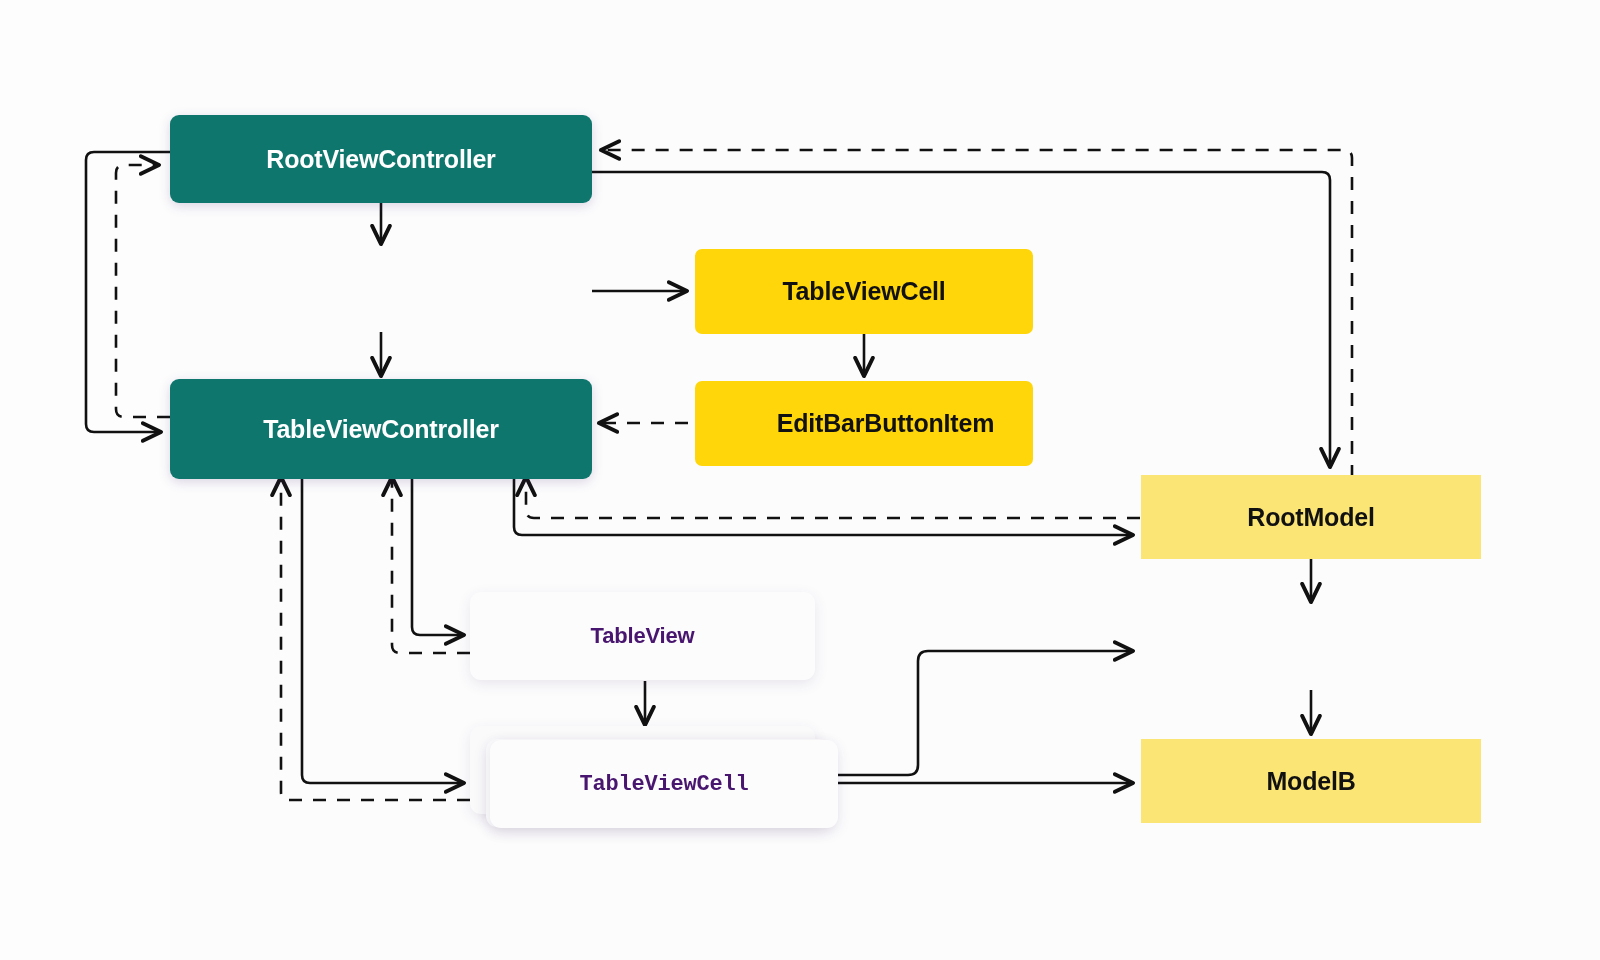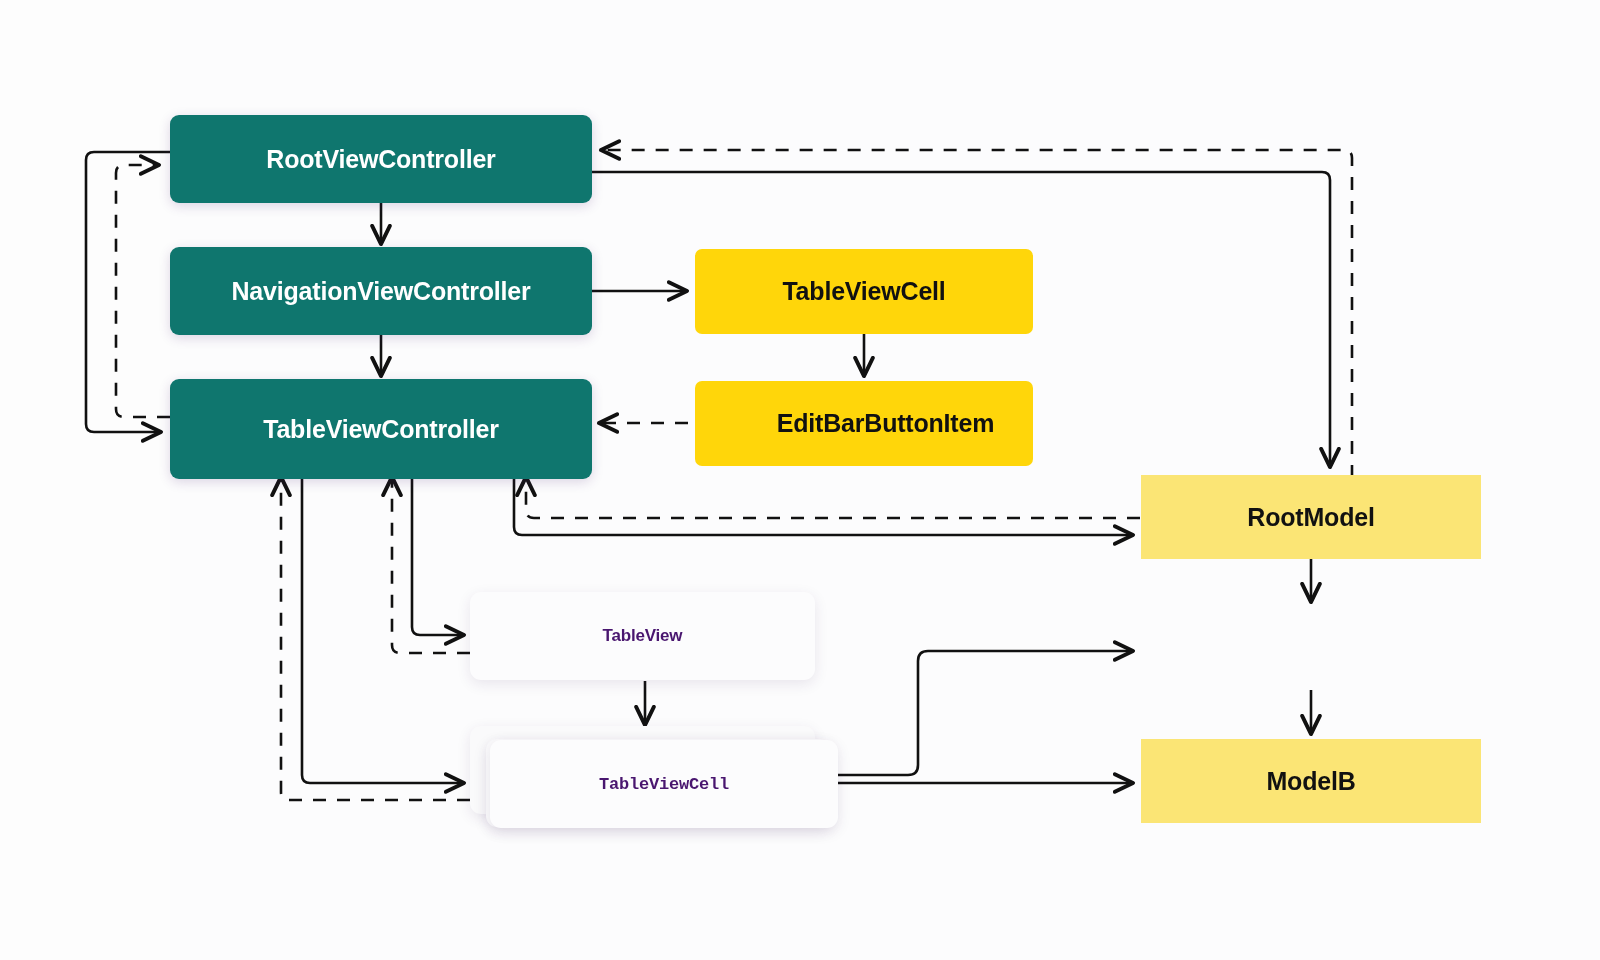--- a/index.html
+++ b/index.html
@@ -61,21 +61,21 @@
     font-weight: bold;
     font-size: 25px;
     border-radius: 0;
   }
 
   
   .node.card {
     background: #fcfcfd;
     color: #49166f;
     font-weight: bold;
-    font-size: 17px;
+    font-size: 22px;
     border-radius: 11px;
     box-shadow: 0 4px 14px rgba(60, 30, 90, 0.10);
     justify-content: center;
   }
 
   .stack-layer {
     position: absolute;
     background: #fafafb;
     border-radius: 11px;
     box-shadow: 0 4px 14px rgba(60, 30, 90, 0.10);
@@ -157,23 +157,20 @@
 
     <path class="solid" d="M1311,558 L1311,601" marker-end="url(#ah)"></path>
 
     <path class="solid" d="M1311,690 L1311,733" marker-end="url(#ah)"></path>
   </svg>
 
   <div class="node controller" style="left:170px; top:115px; width:422px; height:88px;">
     <span>RootViewController</span>
   </div>
 
-  <div class="node controller" style="left:170px; top:247px; width:422px; height:88px;">
-    <span>NavigationViewController</span>
-  </div>
 
   <div class="node controller" style="left:170px; top:379px; width:422px; height:100px;">
     <span>TableViewController</span>
   </div>
 
   <div class="node view-gold" style="left:695px; top:249px; width:338px; height:85px;">
     <span>TableViewCell</span>
   </div>
 
   <div class="node view-gold" style="left:695px; top:381px; width:338px; height:85px;padding-left:43px;">

